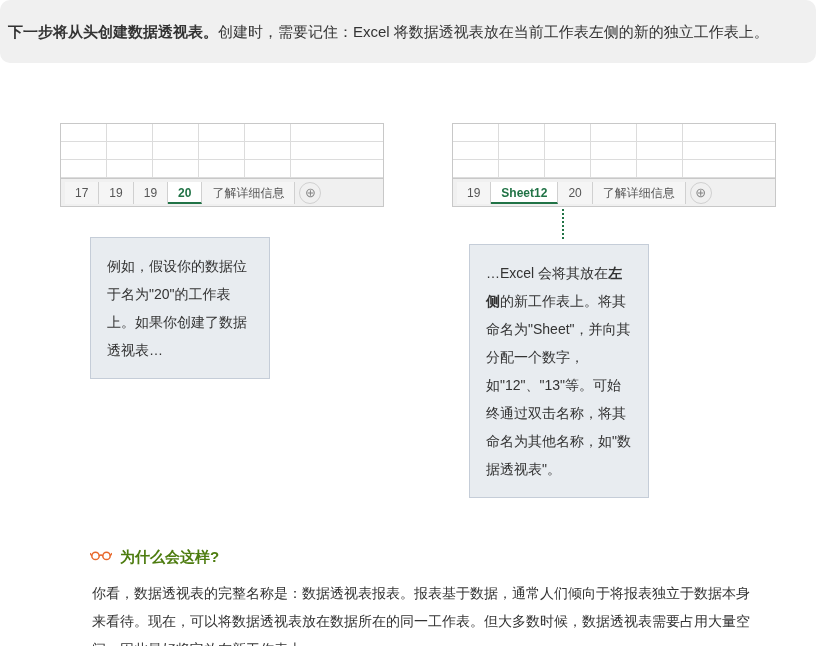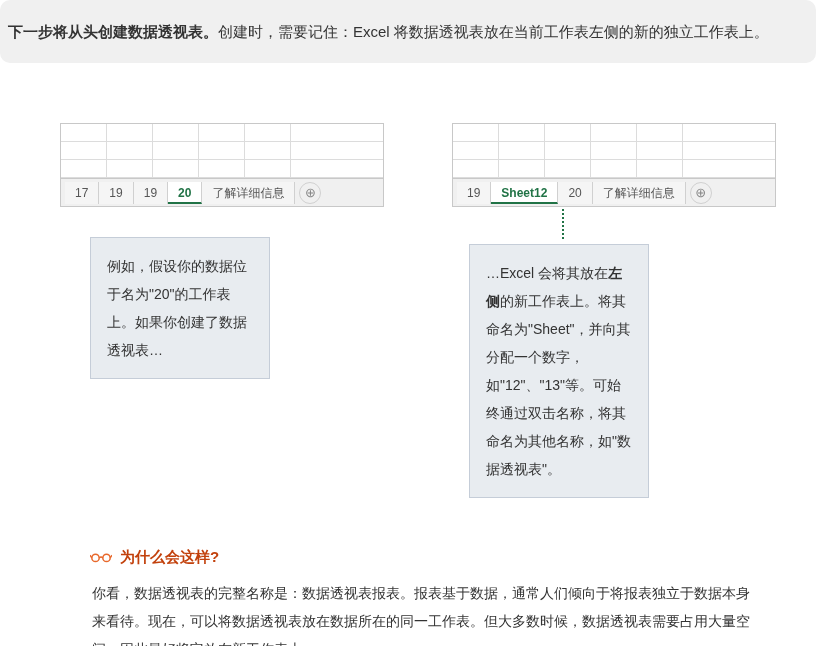--- a/index.html
+++ b/index.html
@@ -90,26 +90,26 @@
       margin-top: 15px;
     }
     .caption-box-left { margin-left: 30px; }
     .caption-box-right { margin-left: 17px; margin-top: 5px; }
     .caption-box .bold { font-weight: bold; }
     
     .why-section {
       padding: 30px 60px 40px 90px;
     }
     .why-title {
-      color: #c2410c;
+      color: #4d7c0f;
       font-size: 15px;
       font-weight: bold;
       margin-bottom: 12px;
       display: flex;
-      align-items: flex-end;
+      align-items: flex-start;
       gap: 8px;
     }
     .why-body {
       font-size: 14px;
       line-height: 2;
       color: #333;
       padding-left: 2px;
     }
     .glasses-icon svg { width: 22px; height: 14px; stroke: #e8682b; fill: none; stroke-width: 1.6; }
   </style>

